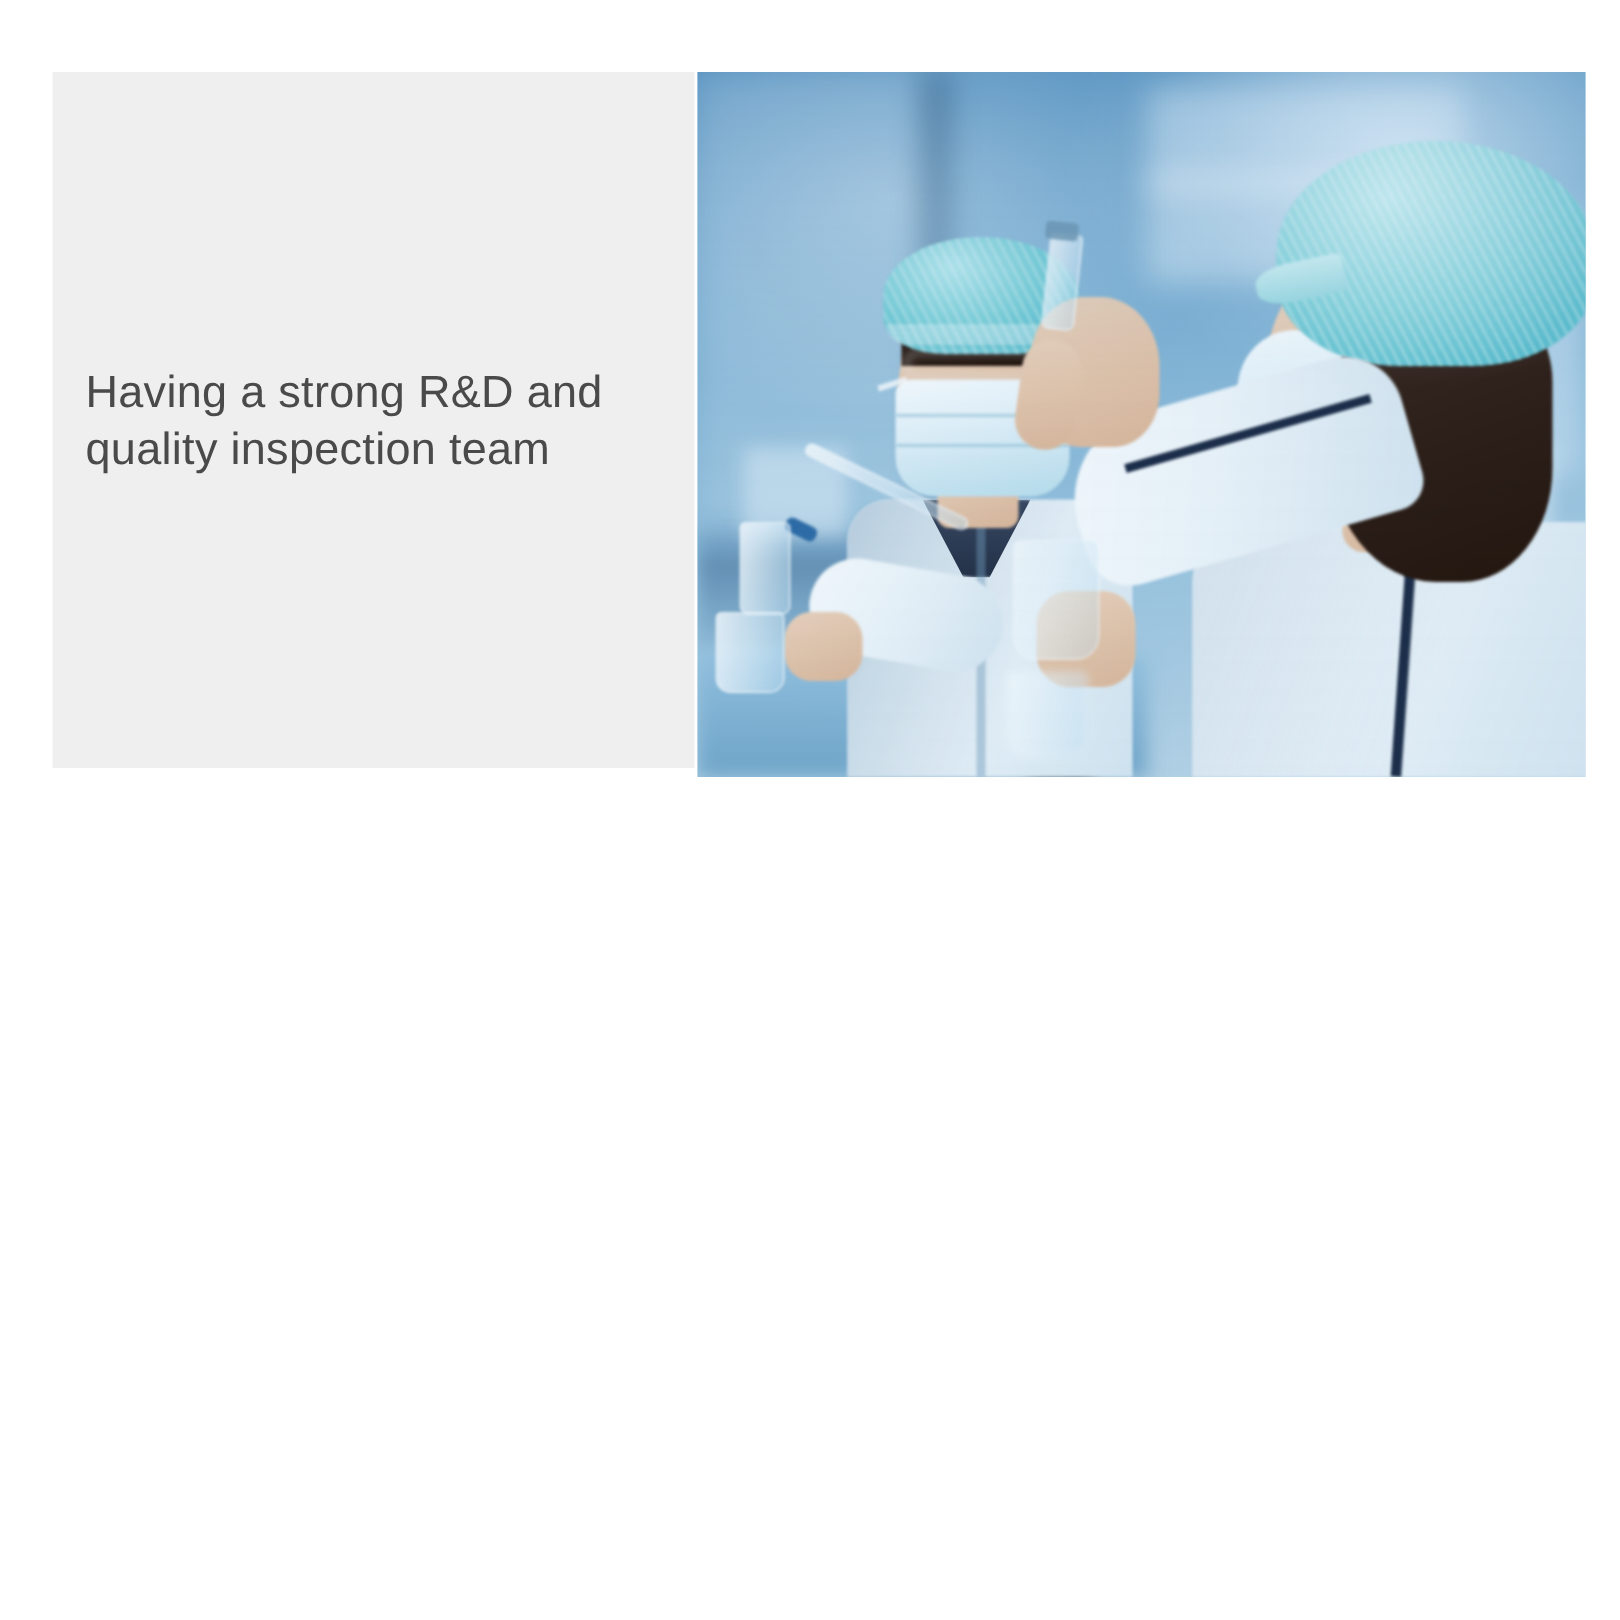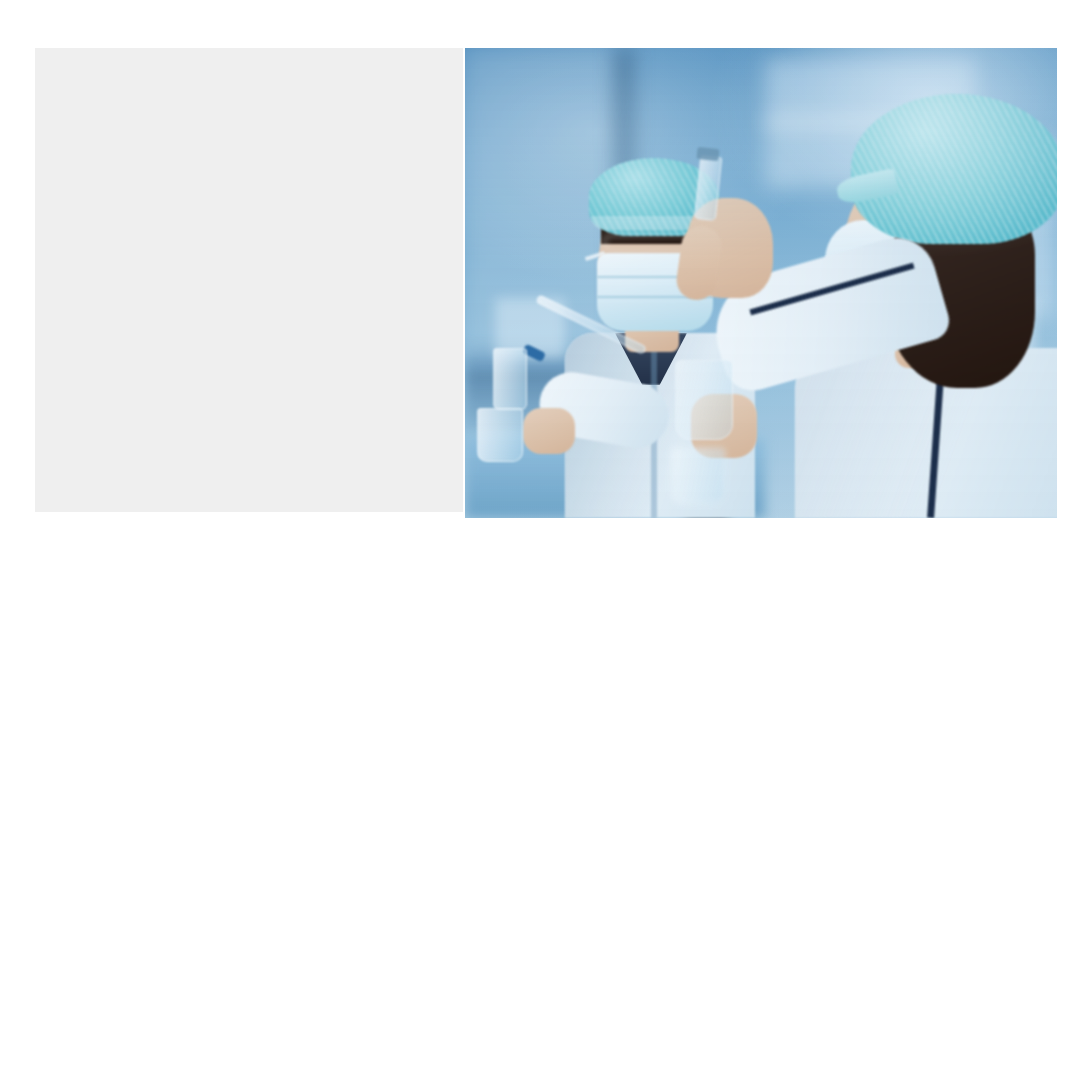--- a/index.html
+++ b/index.html
@@ -94,20 +94,22 @@
   }
   .navy-trim{ background:#1d2f4b; }
 </style>
 </head>
 <body>
 
 <div class="section-top">
 
   <div class="panel-top-gray"></div>
 
+  <div class="caption-top">Having a strong R&amp;D and
+quality inspection team</div>
 
   <div class="photo-lab">
 
     <div class="ph lab-wall"></div>
 
     <div class="ph blur5" style="left:300px;top:10px;width:210px;height:130px;background:rgba(240,248,255,.45);"></div>
     <div class="ph blur5" style="left:300px;top:70px;width:210px;height:8px;background:rgba(255,255,255,.7);"></div>
     <div class="ph blur5" style="left:470px;top:90px;width:120px;height:180px;background:rgba(225,240,250,.5);"></div>
     <div class="ph blur5" style="left:0px;top:0px;width:150px;height:300px;background:rgba(255,255,255,.18);"></div>
     <div class="ph blur5 lab-darkband" style="left:150px;top:0px;width:18px;height:470px;"></div>

